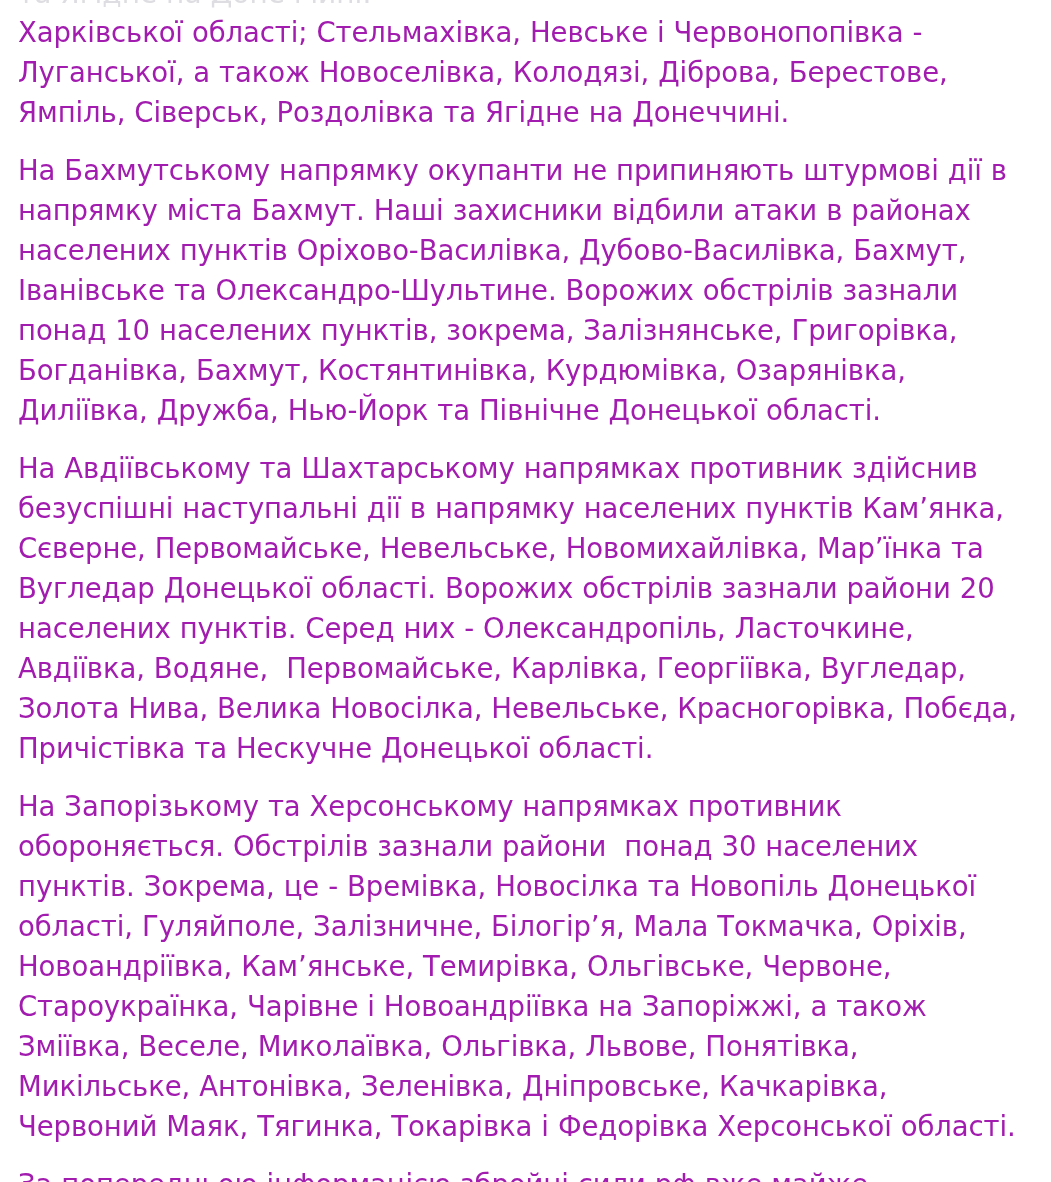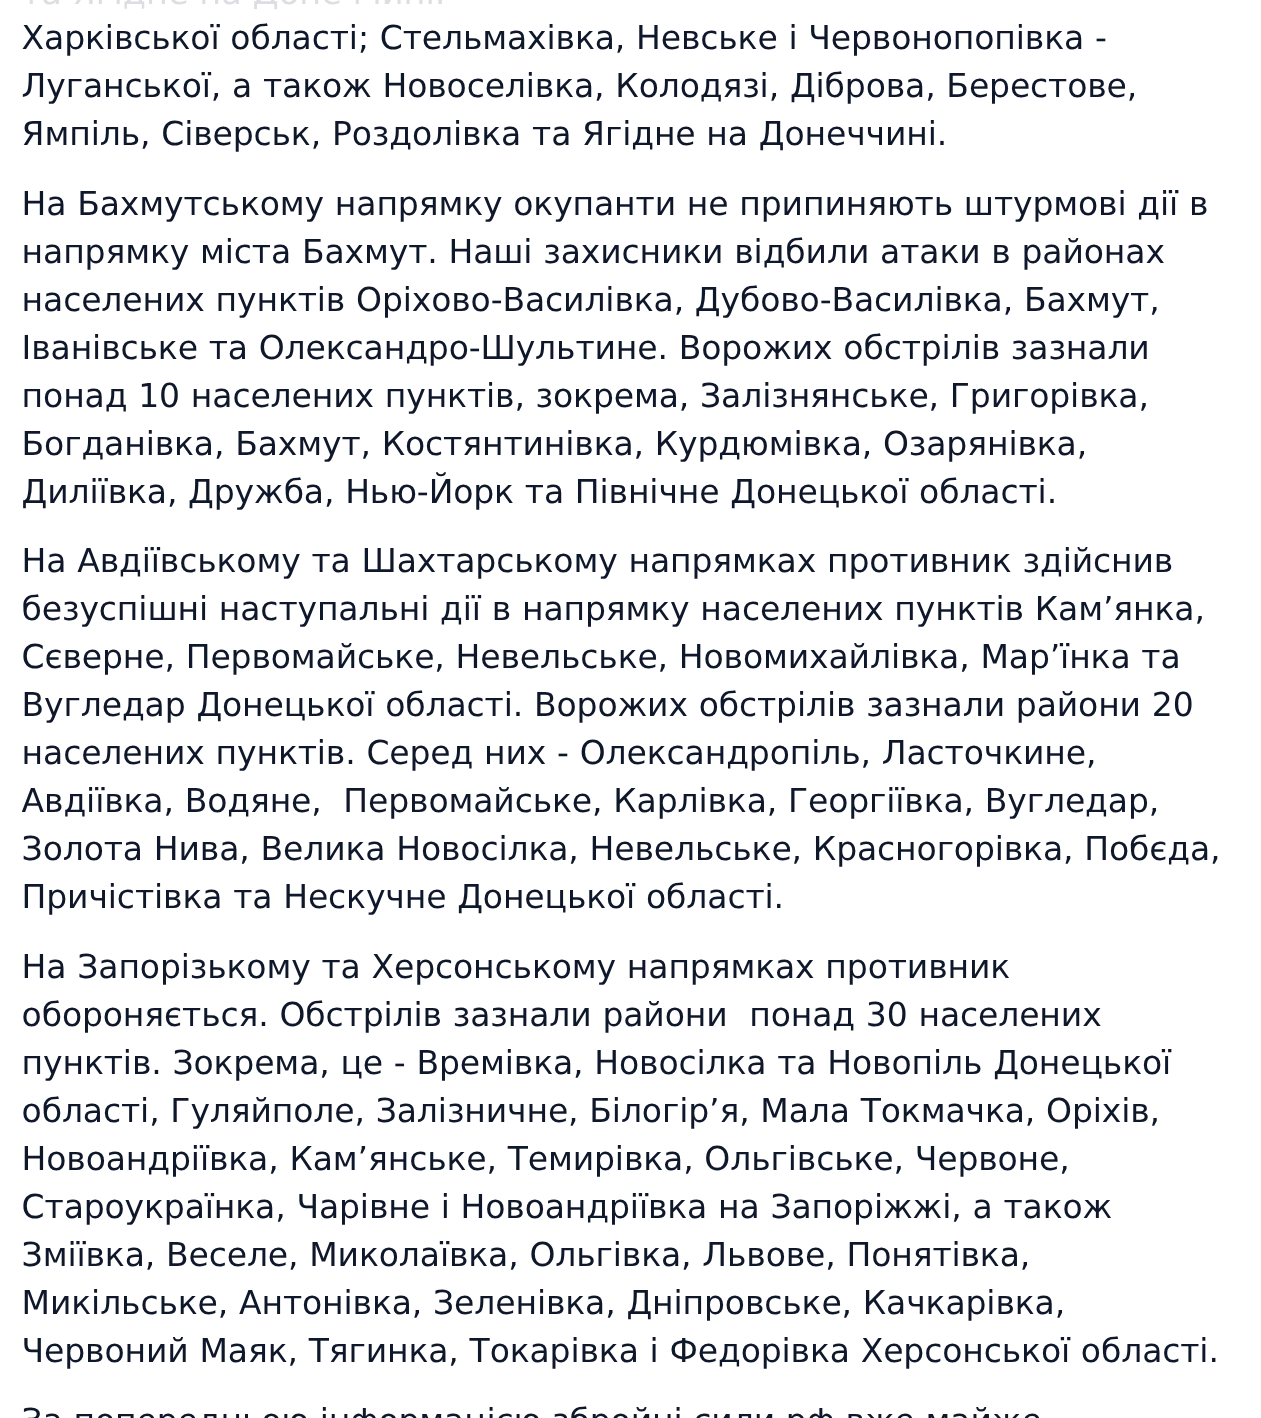--- a/index.html
+++ b/index.html
@@ -45,21 +45,21 @@
     position: relative;
     padding-top: 12px;
   }
 
   p.para {
     margin: 0 0 18px 0;
     font-size: 27.5px;
     line-height: 40px;
     letter-spacing: -0.1px;
     word-spacing: 0.4px;
-    color: #0f172a;
+    color: #a21caf;
     text-align: left;
     white-space: pre-wrap;
   }
 
   p.para:last-child {
     margin-bottom: 0;
   }
 
   
   p.para.truncated {

